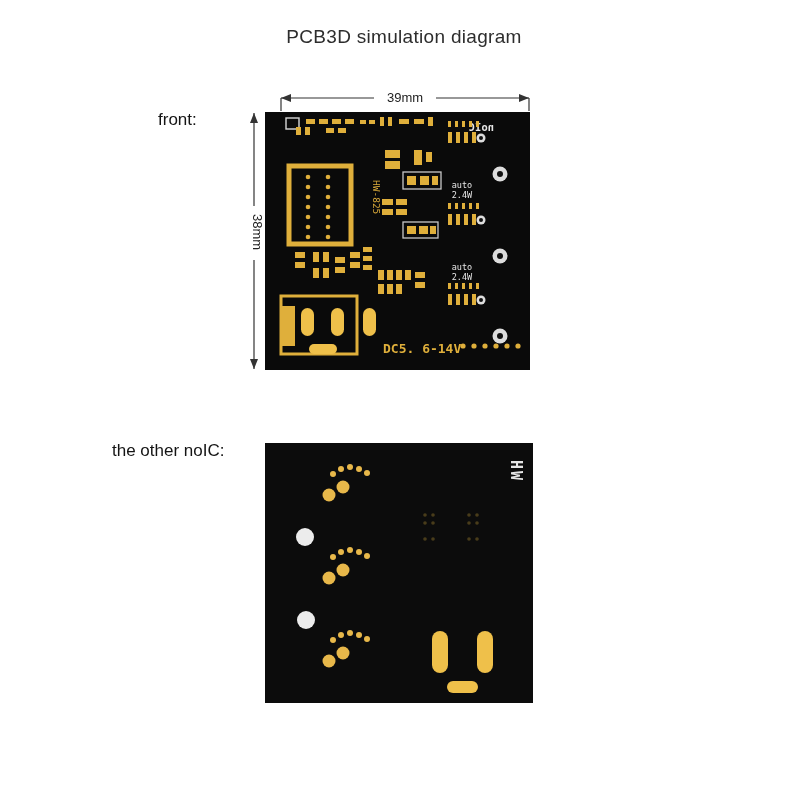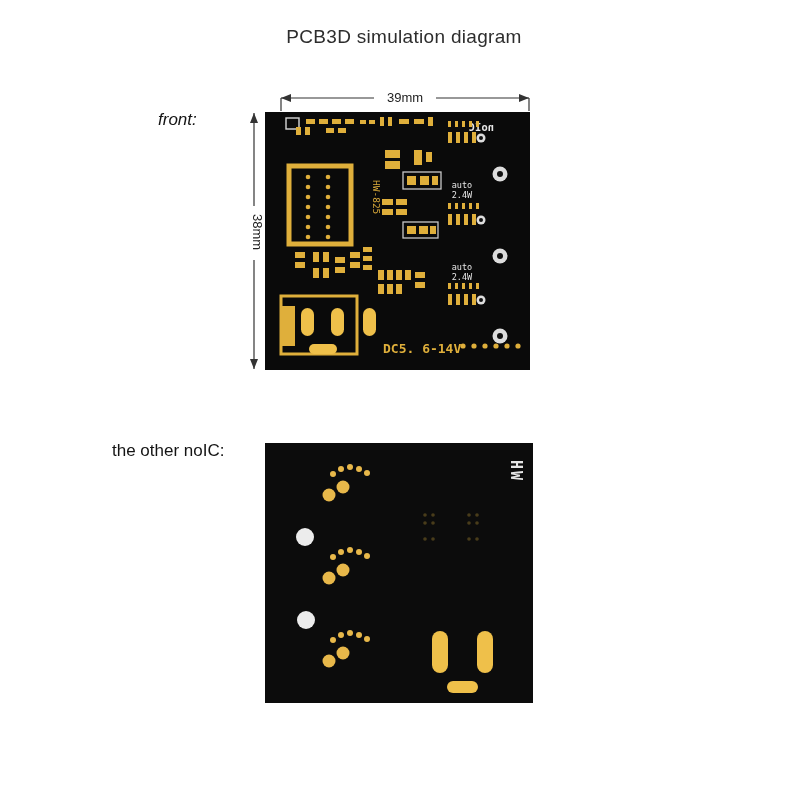--- a/index.html
+++ b/index.html
@@ -9,21 +9,21 @@
     background: #ffffff;
     font-family: "Liberation Sans", sans-serif;
     position: relative;
     overflow: hidden;
   }
   .title {
     position: absolute; left: 16px; top: 26px; width: 776px;
     text-align: center; font-size: 19px; color: #2d2d2d; letter-spacing: 0.3px;
   }
   .side-label { position: absolute; font-size: 17px; color: #141414; }
-  .front-label { left: 158px; top: 110px; font-style: italic; }
+  .front-label { left: 158px; top: 110px; }
   .other-label { left: 112px; top: 441px; }
   .hdim { position: absolute; left: 278px; top: 84px; }
   .vdim { position: absolute; left: 240px; top: 110px; }
   .board { position: absolute; }
   .front-board { left: 265px; top: 112px; }
   .back-board { left: 265px; top: 443px; }
   .dim-text { font-size: 13px; fill: #222; font-family: "Liberation Sans", sans-serif; }
   text.silk { font-family: "DejaVu Sans Mono", monospace; }
 </style>
 </head>

